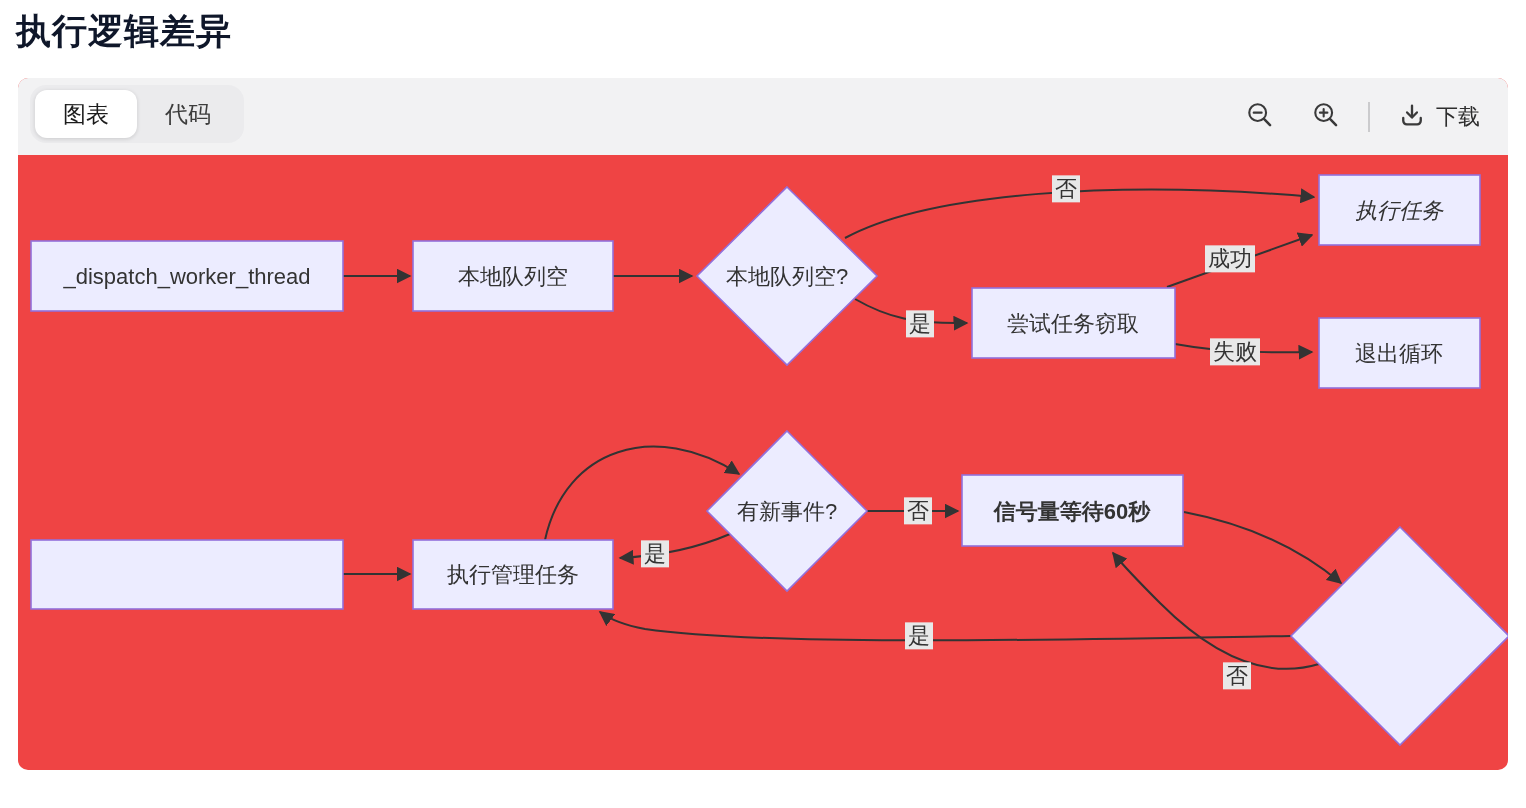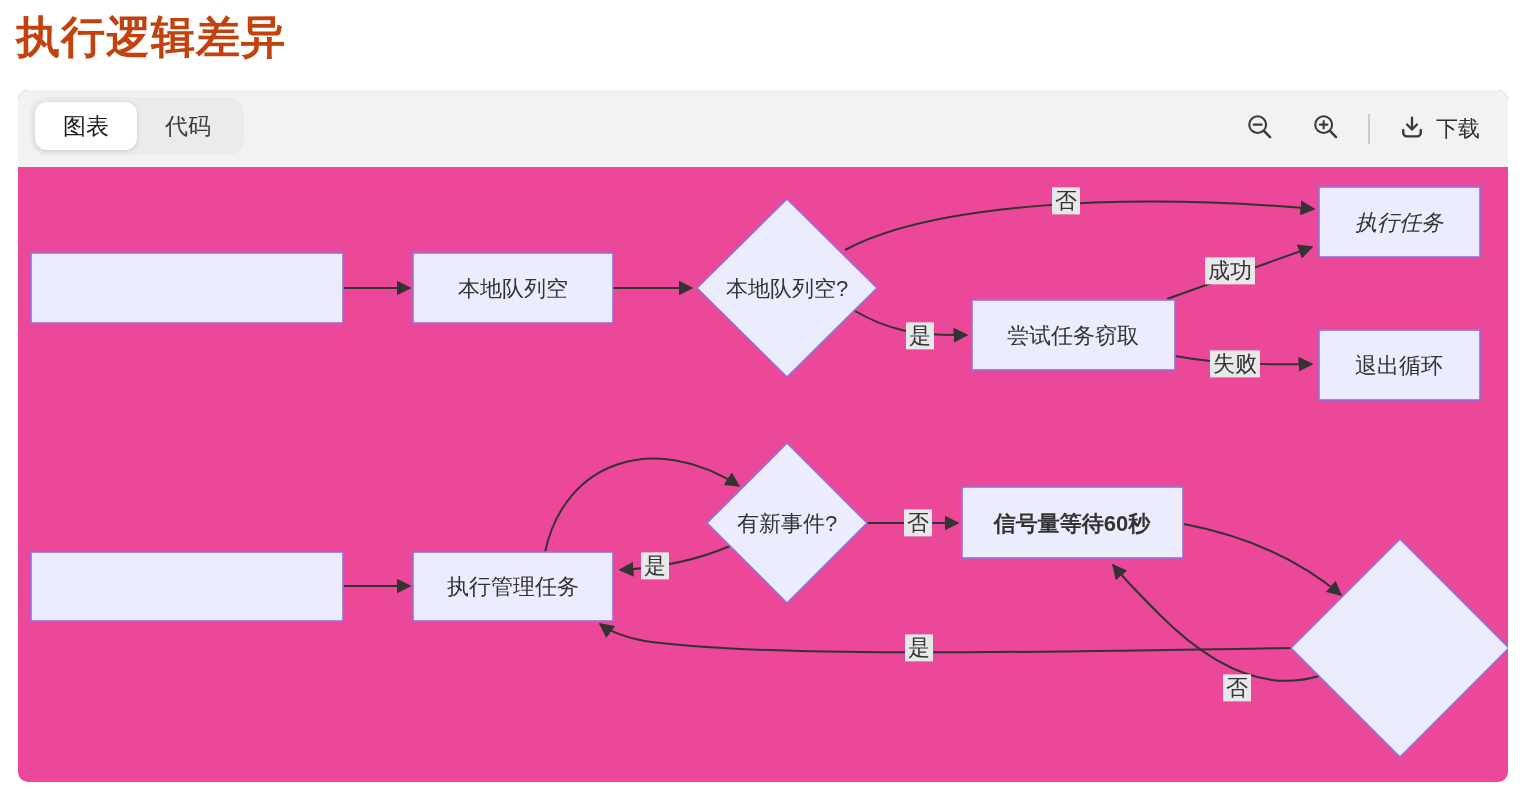--- a/index.html
+++ b/index.html
@@ -1,22 +1,22 @@
 <!DOCTYPE html>
 <html><head>
 <meta charset="utf-8">
 <style>
   * { margin:0; padding:0; box-sizing:border-box; }
   html,body { width:1526px; height:808px; background:#ffffff; overflow:hidden;
               font-family:"Liberation Sans","DejaVu Sans",sans-serif; }
-  .page-title { position:absolute; left:16px; top:8px; font-size:44px; font-weight:700;
-                color:#c2410c; letter-spacing:1px; }
+  .page-title { position:absolute; left:16px; top:8px; font-size:35px; font-weight:700;
+                color:#0f172a; letter-spacing:1px; }
 
-  .panel { position:absolute; left:18px; top:90px; width:1490px; height:692px;
-           background:#ec4899; border-radius:10px; overflow:hidden; }
+  .panel { position:absolute; left:18px; top:78px; width:1490px; height:692px;
+           background:#ef4444; border-radius:10px; overflow:hidden; }
   .panel-header { position:relative; width:100%; height:77px; background:#f2f2f3; }
 
   .tabs { position:absolute; left:12px; top:7px; height:58px; background:#ebebed;
           border-radius:16px; display:flex; align-items:center; padding:5px; }
   .tab { height:48px; display:flex; align-items:center; justify-content:center;
          font-size:23px; color:#3c3c3c; border-radius:12px; padding:0 28px; cursor:pointer; }
   .tab.active { background:#ffffff; box-shadow:0 1px 4px rgba(0,0,0,0.14); color:#1c1c1c; }
 
   .toolbar { position:absolute; right:22px; top:0; height:77px; display:flex;
              align-items:center; }
@@ -120,20 +120,21 @@
         <rect x="31" y="552" width="312" height="69"></rect>
         <rect x="413" y="552" width="200" height="69"></rect>
         <polygon points="787,443 867,523 787,603 707,523"></polygon>
         <rect x="962" y="487" width="221" height="71"></rect>
         <polygon points="1400,539 1509,648 1400,757 1291,648"></polygon>
       </g>
     </svg>
 
     <div class="label-layer">
 
+      <span class="nlabel" style="left:187px;top:289px;">_dispatch_worker_thread</span>
       <span class="nlabel" style="left:513px;top:289px;">本地队列空</span>
       <span class="nlabel" style="left:787px;top:289px;">本地队列空?</span>
       <span class="nlabel" style="left:1073px;top:336px;">尝试任务窃取</span>
       <span class="nlabel" style="left:1399px;top:223px;font-style:italic;">执行任务</span>
       <span class="nlabel" style="left:1399px;top:366px;">退出循环</span>
 
       <span class="nlabel" style="left:513px;top:587px;">执行管理任务</span>
       <span class="nlabel" style="left:787px;top:524px;">有新事件?</span>
       <span class="nlabel" style="left:1072px;top:524px;font-weight:bold;">信号量等待60秒</span>
 

